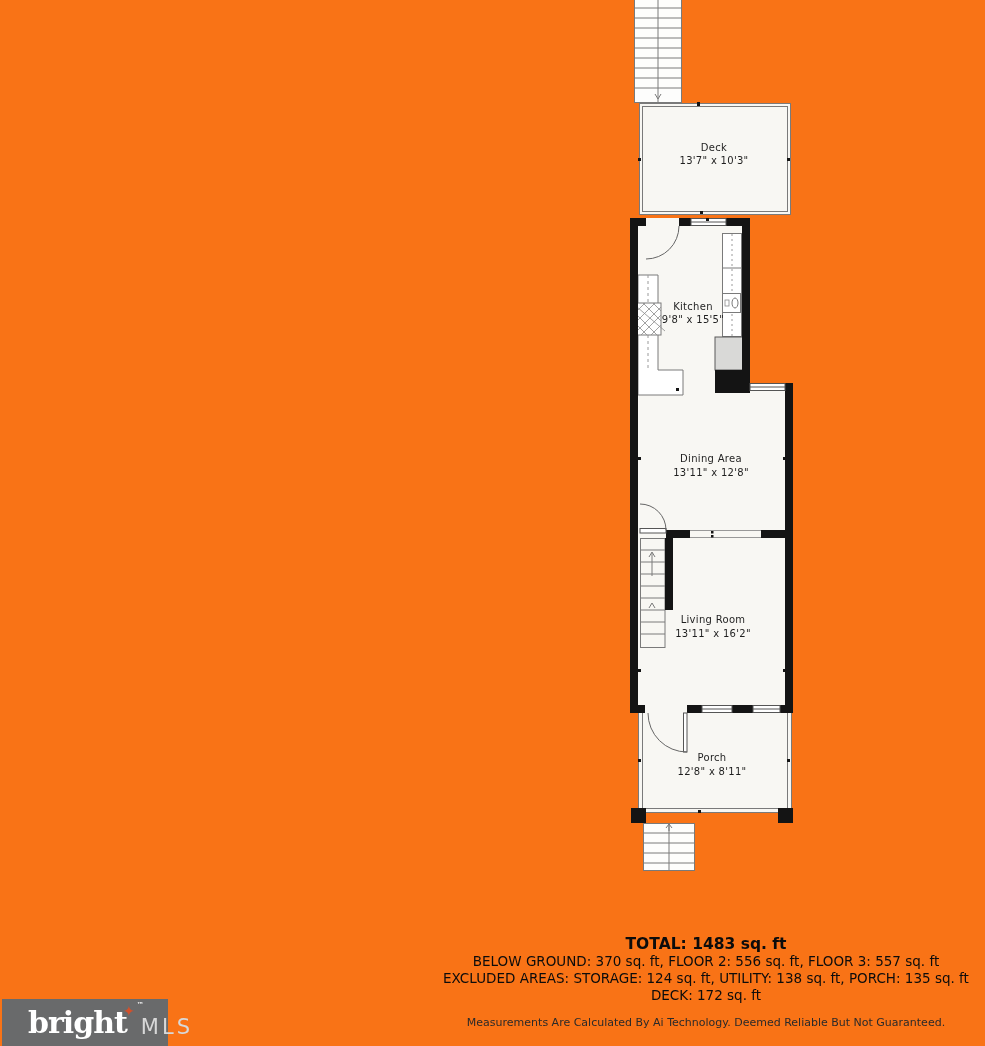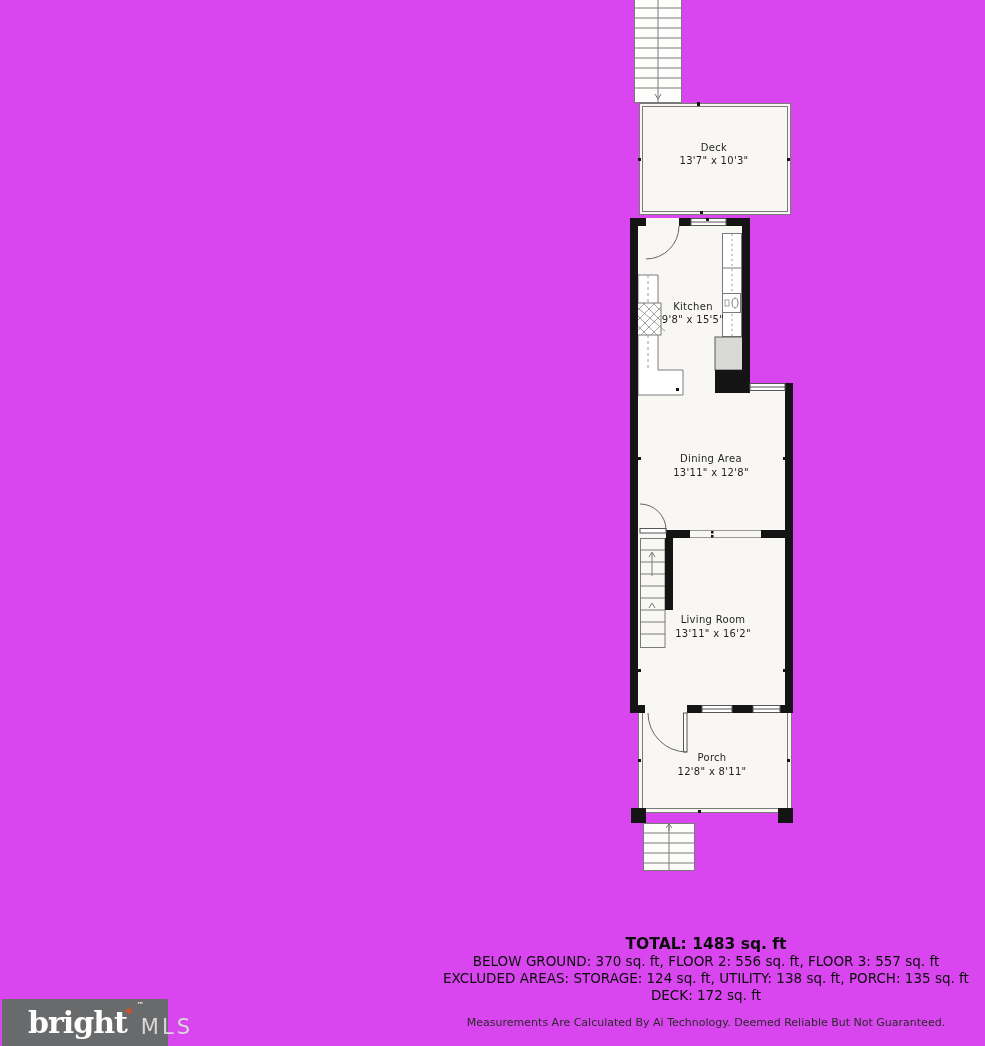--- a/index.html
+++ b/index.html
@@ -1,16 +1,16 @@
 <!DOCTYPE html>
 <html><head>
 <meta charset="utf-8">
 <style>
   html,body{margin:0;padding:0;background:#ffffff;}
-  #page{position:relative;width:985px;height:1046px;background:#d946ef;overflow:hidden;
+  #page{position:relative;width:985px;height:1046px;background:#f97316;overflow:hidden;
         font-family:"DejaVu Sans",sans-serif;}
   svg text{font-family:"DejaVu Sans",sans-serif;fill:#1f1f1f;}
   .room-label{font-size:10px;letter-spacing:.3px;}
   .room-dims{font-size:10px;letter-spacing:.3px;}
 
   #summary{position:absolute;left:420px;top:936px;width:572px;text-align:center;color:#0c0c0c;}
   #summary .total{font-size:15.5px;font-weight:bold;white-space:nowrap;line-height:17px;}
   #summary .line{font-size:13.5px;white-space:nowrap;line-height:17px;}
   #summary .disclaimer{font-size:11px;color:#2a2a2a;margin-top:12px;white-space:nowrap;}
 

